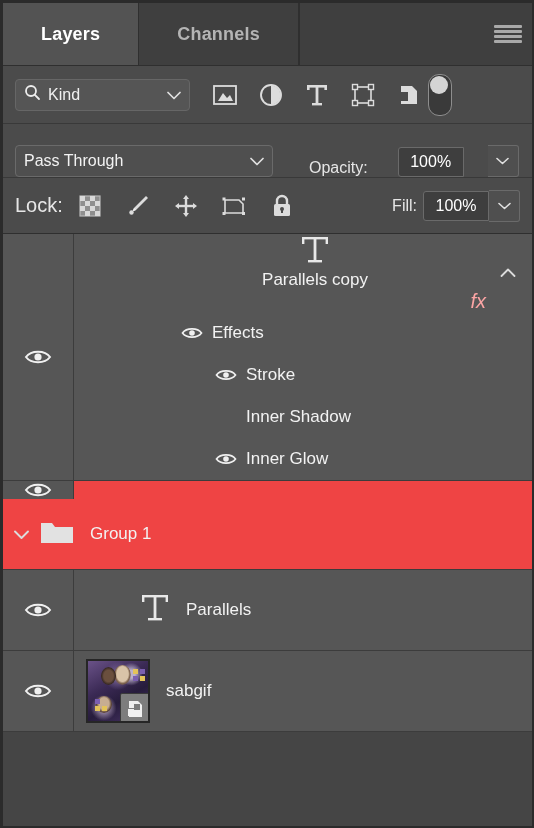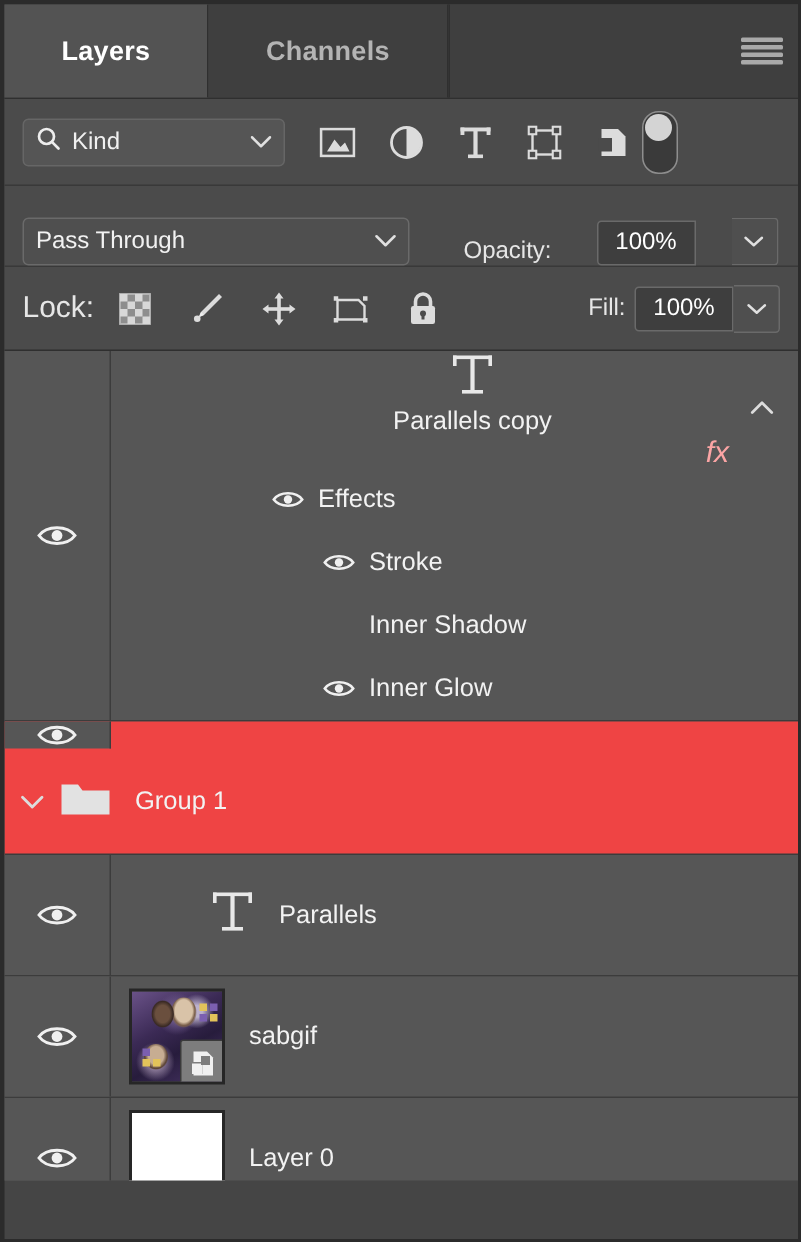--- a/index.html
+++ b/index.html
@@ -634,27 +634,15 @@
               <rect x="1" y="9" width="8" height="8" fill="#7d7d7d"></rect>
               <rect x="2" y="10" width="7" height="7" fill="#f0f0f0"></rect>
               <rect x="8" y="5" width="6" height="6" fill="#7d7d7d"></rect>
             </svg>
           </span>
         </div>
         <span class="layer-name">sabgif</span>
       </div>
     </div>
 
-    <div class="layer-row">
-      <div class="eye-cell">
-        <svg width="28" height="18" viewBox="0 0 28 18">
-          <path d="M2 9 C7 2 21 2 26 9 C21 16 7 16 2 9 Z" fill="none" stroke="#f0f0f0" stroke-width="2"></path>
-          <circle cx="14" cy="9" r="3.6" fill="#f0f0f0"></circle>
-        </svg>
-      </div>
-      <div class="row-body">
-        <div class="thumb white"></div>
-        <span class="layer-name">Layer 0</span>
-      </div>
-    </div>
 
   </div>
 </div>
 
 </body></html>

